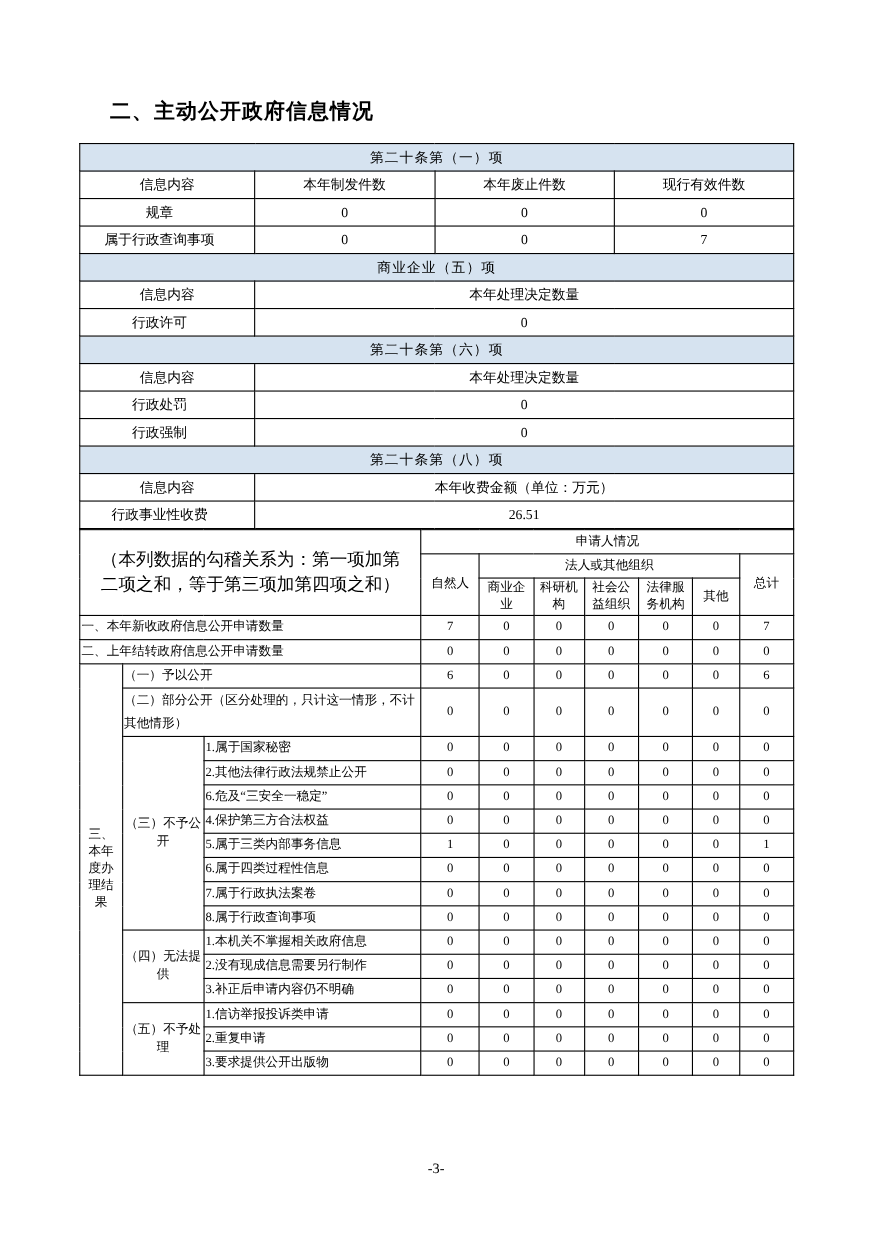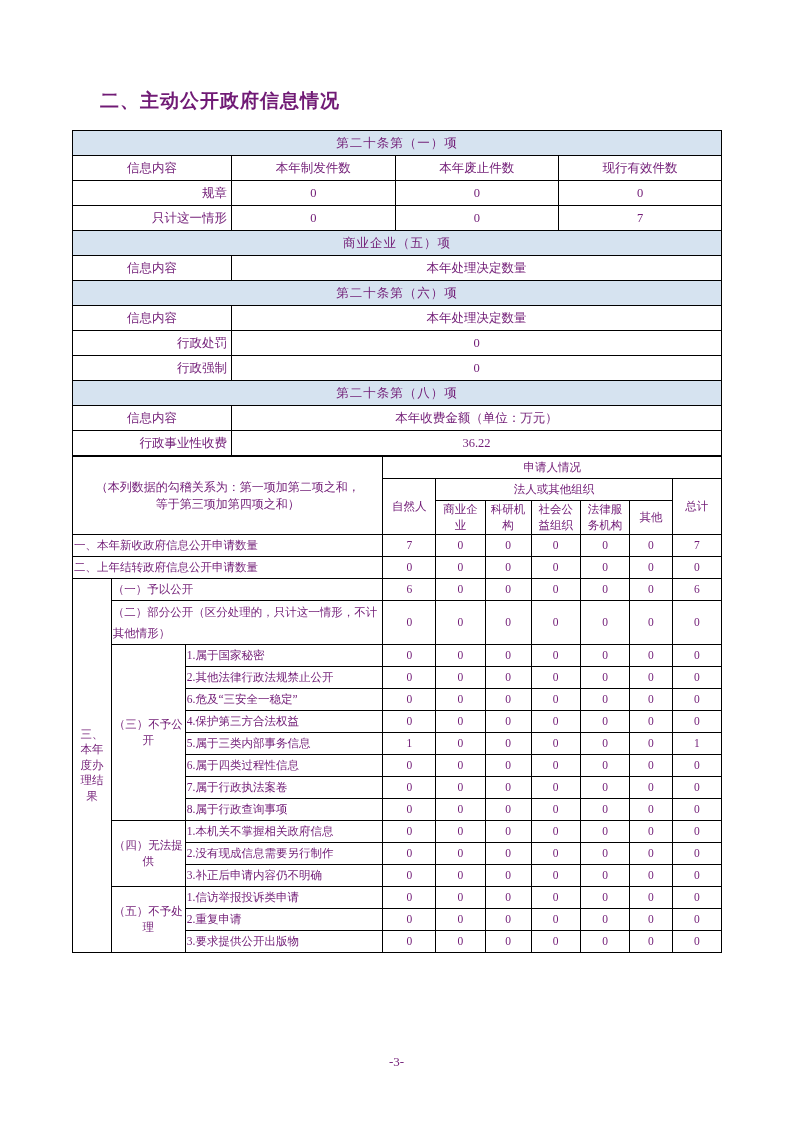--- a/index.html
+++ b/index.html
@@ -9,21 +9,21 @@
   }
   .page {
     width: 793px;
     height: 1122px;
     background: #ffffff;
     position: relative;
     margin: 0 auto;
     box-sizing: border-box;
     padding: 0;
     font-family: "Liberation Serif", "DejaVu Serif", serif;
-    color: #701a75;
+    color: #000000;
     overflow: hidden;
   }
   .content {
     position: absolute;
     left: 72px;
     top: 88px;
     width: 650px;
   }
   h2.section-title {
     font-family: "Liberation Sans", "DejaVu Sans", sans-serif;
@@ -39,31 +39,31 @@
   }
   table {
     border-collapse: collapse;
     width: 100%;
     font-size: 12.5px;
     table-layout: fixed;
   }
   table.t1 td {
     border: 1px solid #000;
     height: 22px;
-    padding: 1px 4px;
+    padding: 1px 20px;
     vertical-align: middle;
   }
   .hdr-blue {
     background: #d6e3f0;
     text-align: center;
     font-size: 12.5px;
     letter-spacing: 1px;
   }
   .ctr { text-align: center; margin-left: 44px; }
-  .lft { text-align: right; padding-left: 6px !important; }
+  .lft { text-align: center; padding-left: 6px !important; }
 
   
   table.t2 {
     font-size: 11.5px;
   }
   table.t2 td {
     border: 1px solid #000;
     padding: 1px 2px;
     vertical-align: middle;
     text-align: center;
@@ -74,21 +74,21 @@
     text-align: left;
     padding-left: 1px;
   }
   .vert-label {
     text-align: center;
     font-size: 11.5px;
     line-height: 1.4;
   }
   .note-cell {
     text-align: left;
-    font-size: 12px;
+    font-size: 16px;
     line-height: 1.9;
     padding: 4px 17px !important;
   }
   .pagenum {
     position: absolute;
     bottom: 52px;
     left: 0;
     width: 100%;
     text-align: center;
     font-size: 13px;
@@ -121,33 +121,37 @@
           <td class="ctr">本年废止件数</td>
           <td class="ctr">现行有效件数</td>
         </tr>
         <tr>
           <td class="lft">规章</td>
           <td class="ctr">0</td>
           <td class="ctr">0</td>
           <td class="ctr">0</td>
         </tr>
         <tr>
-          <td class="lft">只计这一情形</td>
+          <td class="lft">属于行政查询事项</td>
           <td class="ctr">0</td>
           <td class="ctr">0</td>
           <td class="ctr">7</td>
         </tr>
 
         <tr>
           <td class="hdr-blue" colspan="4">商业企业（五）项</td>
         </tr>
         <tr>
           <td class="ctr">信息内容</td>
           <td class="ctr" colspan="3">本年处理决定数量</td>
         </tr>
+        <tr>
+          <td class="lft">行政许可</td>
+          <td class="ctr" colspan="3">0</td>
+        </tr>
 
         <tr>
           <td class="hdr-blue" colspan="4">第二十条第（六）项</td>
         </tr>
         <tr>
           <td class="ctr">信息内容</td>
           <td class="ctr" colspan="3">本年处理决定数量</td>
         </tr>
         <tr>
           <td class="lft">行政处罚</td>
@@ -160,21 +164,21 @@
 
         <tr>
           <td class="hdr-blue" colspan="4">第二十条第（八）项</td>
         </tr>
         <tr>
           <td class="ctr">信息内容</td>
           <td class="ctr" colspan="3">本年收费金额（单位：万元）</td>
         </tr>
         <tr>
           <td class="lft">行政事业性收费</td>
-          <td class="ctr" colspan="3">36.22</td>
+          <td class="ctr" colspan="3">26.51</td>
         </tr>
       </tbody>
     </table>
 
 
     <table class="t2">
       <colgroup>
         <col style="width:5.5%">
         <col style="width:10.5%">
         <col style="width:28%">

